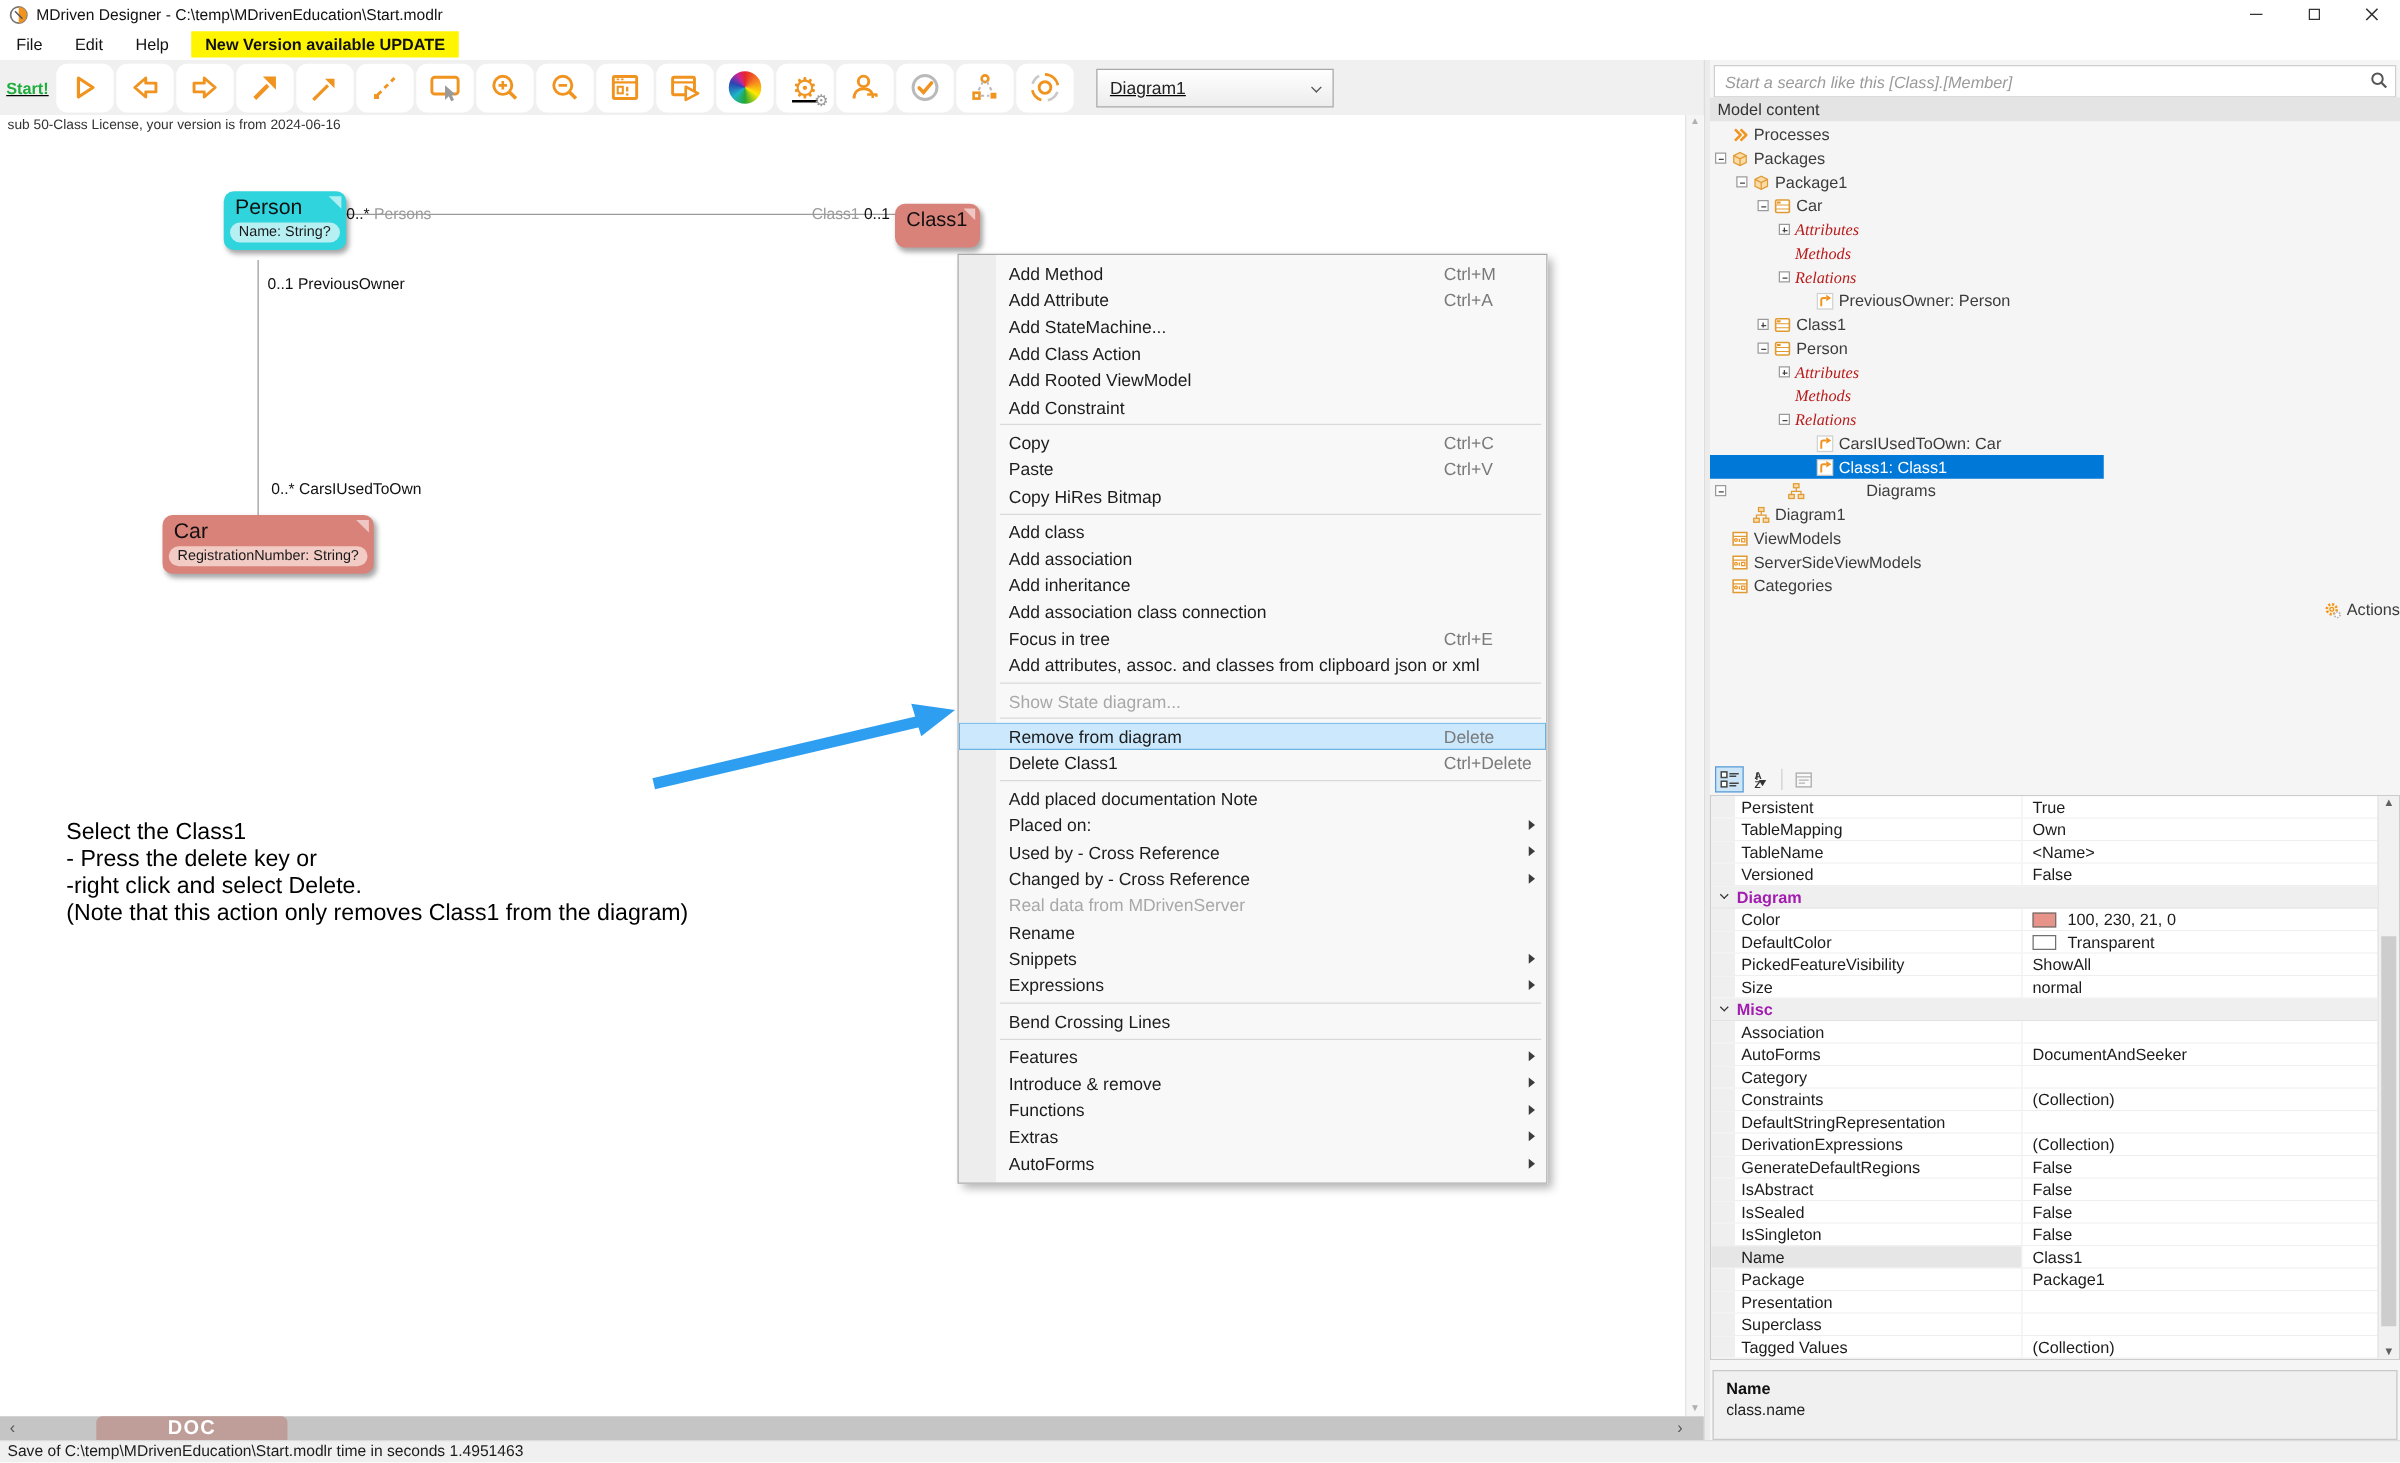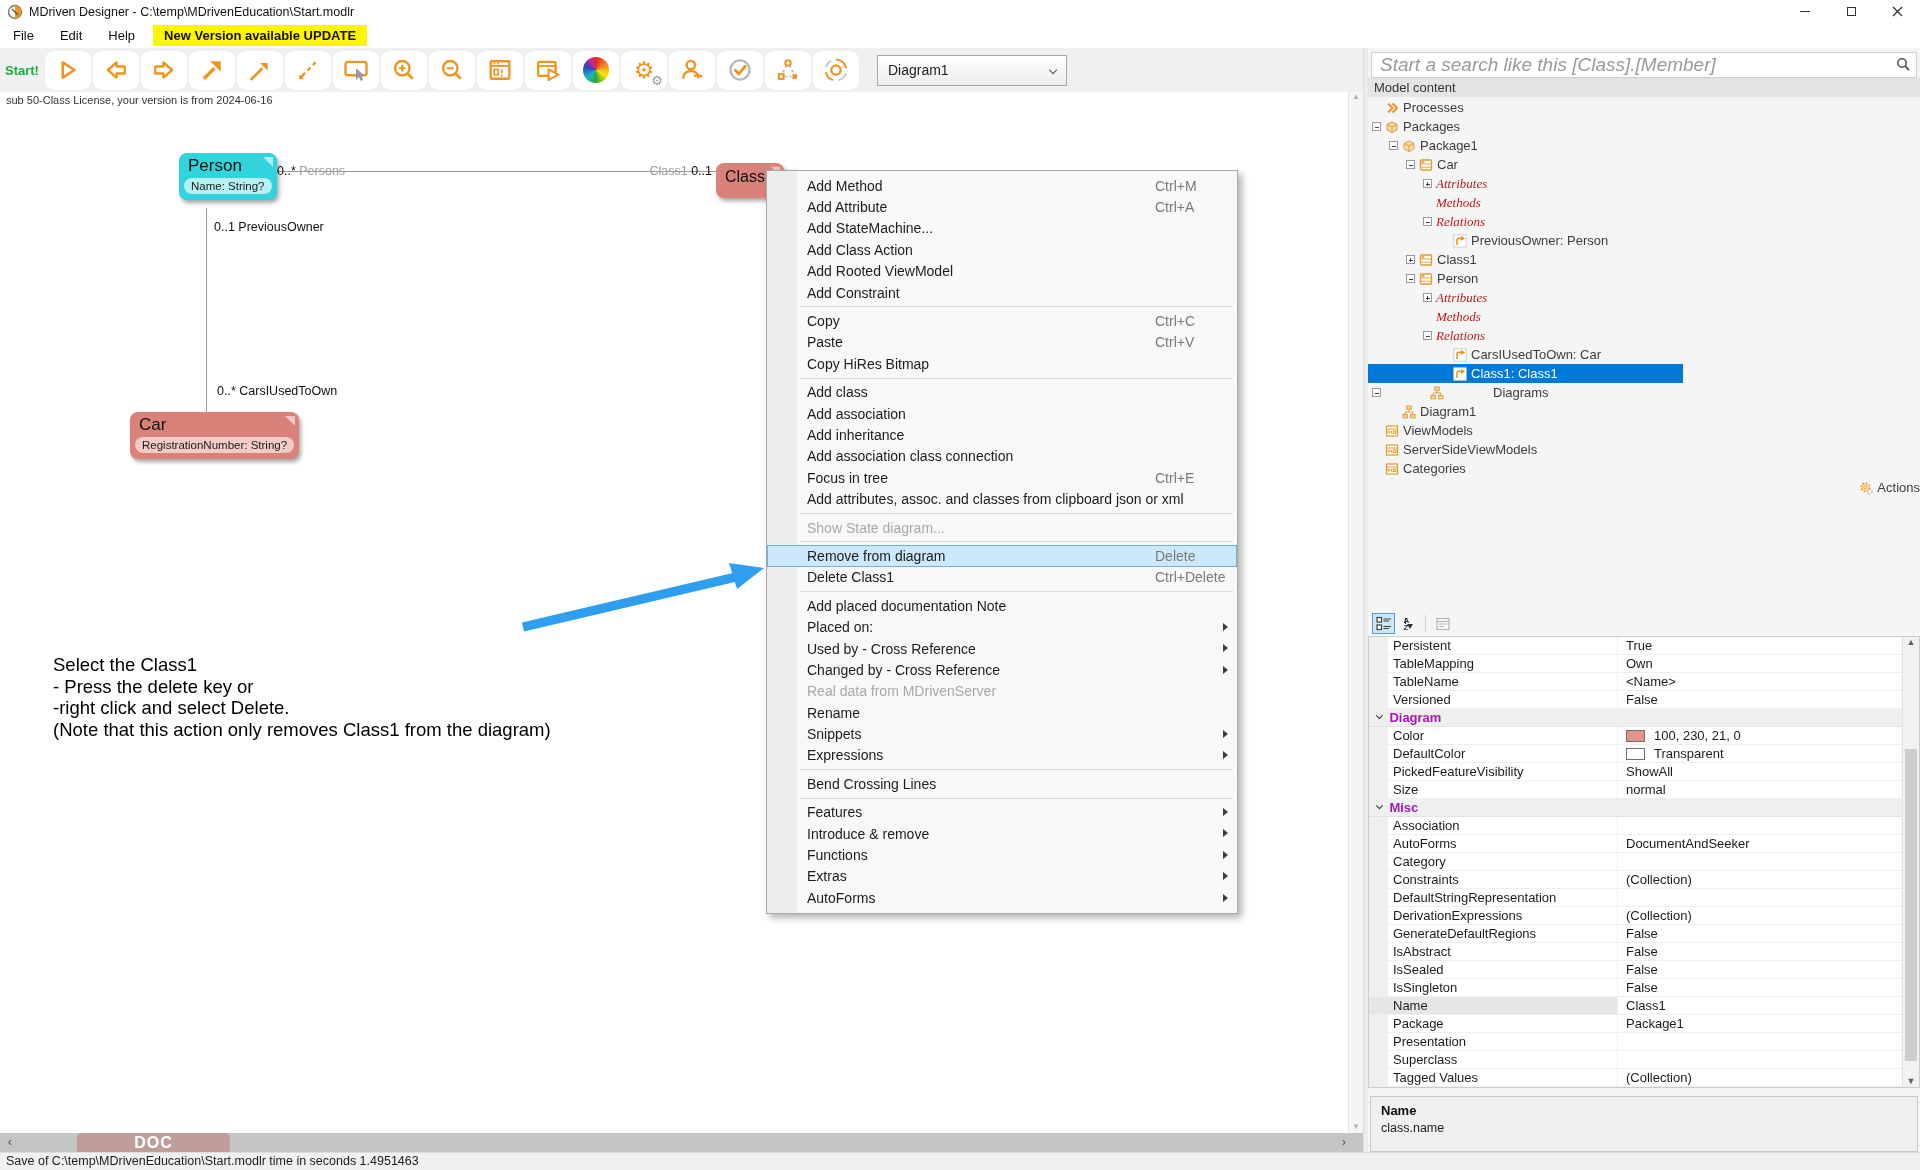--- a/index.html
+++ b/index.html
@@ -18,21 +18,21 @@
   .menu-item { padding:3px 13px; }
   .update-notice { background:#fff501; padding:3px 11px; margin-left:5px; font-weight:600; }
 
   
   .main { display:flex; height:1104px; }
   .left { width:1363px; display:flex; flex-direction:column; }
   .splitter { width:5px; background:#ececec; border-left:1px solid #dcdcdc; }
   .right { width:552px; background:#f5f5f5; display:flex; flex-direction:column; }
 
   
-  .toolbar { height:44px; background:#f0f0f0; display:flex; align-items:center; padding:0 3px; flex:none; }
+  .toolbar { height:44px; background:#f0f0f0; display:flex; align-items:center; padding:0 3px; flex:none;text-decoration:underline; }
   .start-label { color:#1fae3e; font-weight:bold; font-size:13px; margin:0 5px 0 2px; }
   .tbtn { width:46px; height:39px; background:#fff; border-radius:9px; margin:0 1px; display:flex; align-items:center; justify-content:center; position:relative; flex:none; }
   .tbtn svg { width:28px; height:28px; }
   .cw { width:26px; height:26px; border-radius:50%; display:block;
         background: conic-gradient(#e8262d, #f58220 60deg, #ffe900 120deg, #27a737 180deg, #1db5c8 230deg, #2b43b5 290deg, #c9259c 330deg, #e8262d); }
   .gbig { font-size:23px; color:#f0941f; line-height:1; }
   .gsmall { font-size:13px; color:#9b9b9b; position:absolute; right:4px; bottom:3px; line-height:1; }
   .diagram-select { width:190px; height:31px; margin-left:17px; border:1px solid #a8a8a8; background:linear-gradient(#ffffff,#ededed); display:flex; align-items:center; padding:0 10px; font-size:14px; color:#222; position:relative; }
   .diagram-select .chev { position:absolute; right:10px; top:11px; border:solid #555; border-width:0 1.6px 1.6px 0; padding:2.6px; transform:rotate(45deg); }
 
@@ -58,32 +58,32 @@
   #lbl-class1end { left:640px; top:72px; width:72px; text-align:right; }
   #lbl-prevowner { left:214px; top:128px; }
   #lbl-cars { left:217px; top:292px; }
   #note { position:absolute; left:53px; top:562px; font-size:18.5px; line-height:1.17; color:#000; white-space:pre-line; }
   #arrow-overlay { position:absolute; left:0; top:0; width:100%; height:100%; pointer-events:none; }
 
   .canvas-vscroll { position:absolute; right:0; top:0; bottom:0; width:15px; background:#f5f5f5; border-left:1px solid #e4e4e4; font-size:8px; color:#b0b0b0; text-align:center; }
   .canvas-vscroll .dn { position:absolute; bottom:2px; left:0; right:0; }
 
   
-  .ctx { position:absolute; left:766px; top:78px; width:472px; border:1px solid #a9a9a9; box-shadow:4px 4px 7px rgba(0,0,0,.3); padding:4px 0;
+  .ctx { position:absolute; left:766px; top:111px; width:472px; border:1px solid #a9a9a9; box-shadow:4px 4px 7px rgba(0,0,0,.3); padding:4px 0;
          background:linear-gradient(to right, #ededed 0 30px, #f8f8f8 30px); font-size:14px; color:#1c1c1c; }
   .mi { height:21.4px; display:flex; align-items:center; padding-left:40px; position:relative; }
   .mi .sc { position:absolute; left:388px; color:#7a7a7a; }
   .mi.disabled { color:#a8a8a8; }
   .mi.hl { background:#cbe8fc; box-shadow: inset 0 0 0 1px #6cb2e3; }
   .mi.sub::after { content:""; position:absolute; right:9px; top:6.5px; border-left:5px solid #3c3c3c; border-top:4px solid transparent; border-bottom:4px solid transparent; }
   .msep { height:1px; background:#d9d9d9; margin:3px 4px 3px 33px; }
 
   
   .search-row { padding:4px 3px 0 3px; height:30px; flex:none; position:relative; }
-  .search-input { width:100%; height:26px; border:1px solid #cfcfcf; background:#fff; font-family:"Liberation Sans",sans-serif; font-style:italic; font-size:19px; color:#444; padding:0 26px 0 8px; }
+  .search-input { width:100%; height:26px; border:1px solid #cfcfcf; background:#fff; font-family:"Liberation Sans",sans-serif; font-style:italic; font-size:13px; color:#444; padding:0 26px 0 8px; }
   .search-input::placeholder { color:#9a9a9a; font-style:italic; }
   .search-icon { position:absolute; right:10px; top:9px; }
   .model-header { height:19px; background:#e4e4e4; font-size:13px; color:#333; padding-left:6px; line-height:19px; flex:none; }
   .tree { flex:1; overflow:hidden; padding-top:1px; }
   .trow { height:19px; display:flex; align-items:center; font-size:13px; color:#3c3c3c; white-space:nowrap; }
   .trow.selected { background:#0078d7; color:#fff; width:315px; }
   .exp { width:9px; height:9px; border:1px solid #9a9a9a; background:#fff; position:relative; margin-right:4px; flex:none; }
   .exp::before { content:""; position:absolute; left:1.5px; top:3.5px; width:4px; height:1px; background:#444; }
   .exp.plus::after { content:""; position:absolute; left:3px; top:2px; width:1px; height:4px; background:#444; }
   .exp-ph { width:13px; flex:none; }

